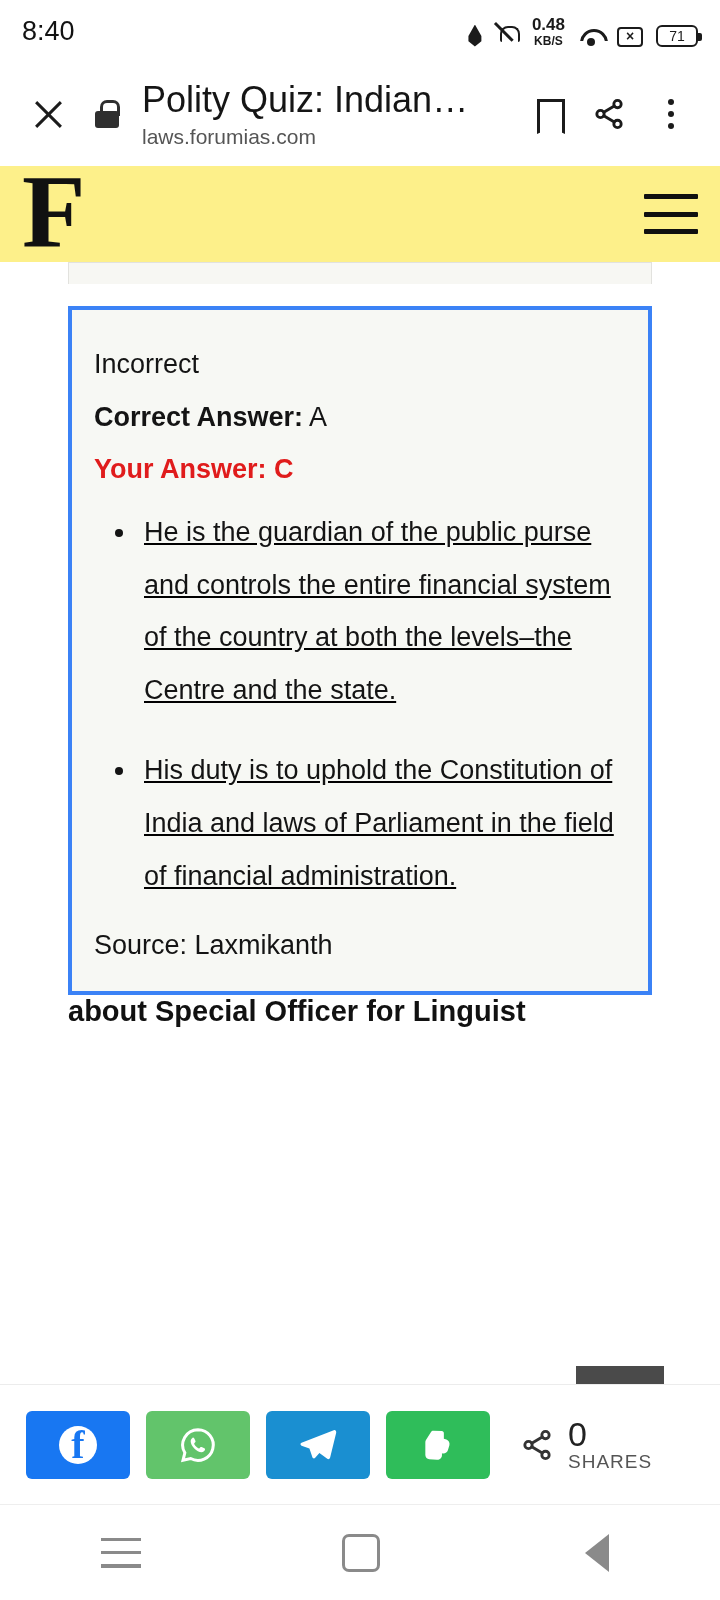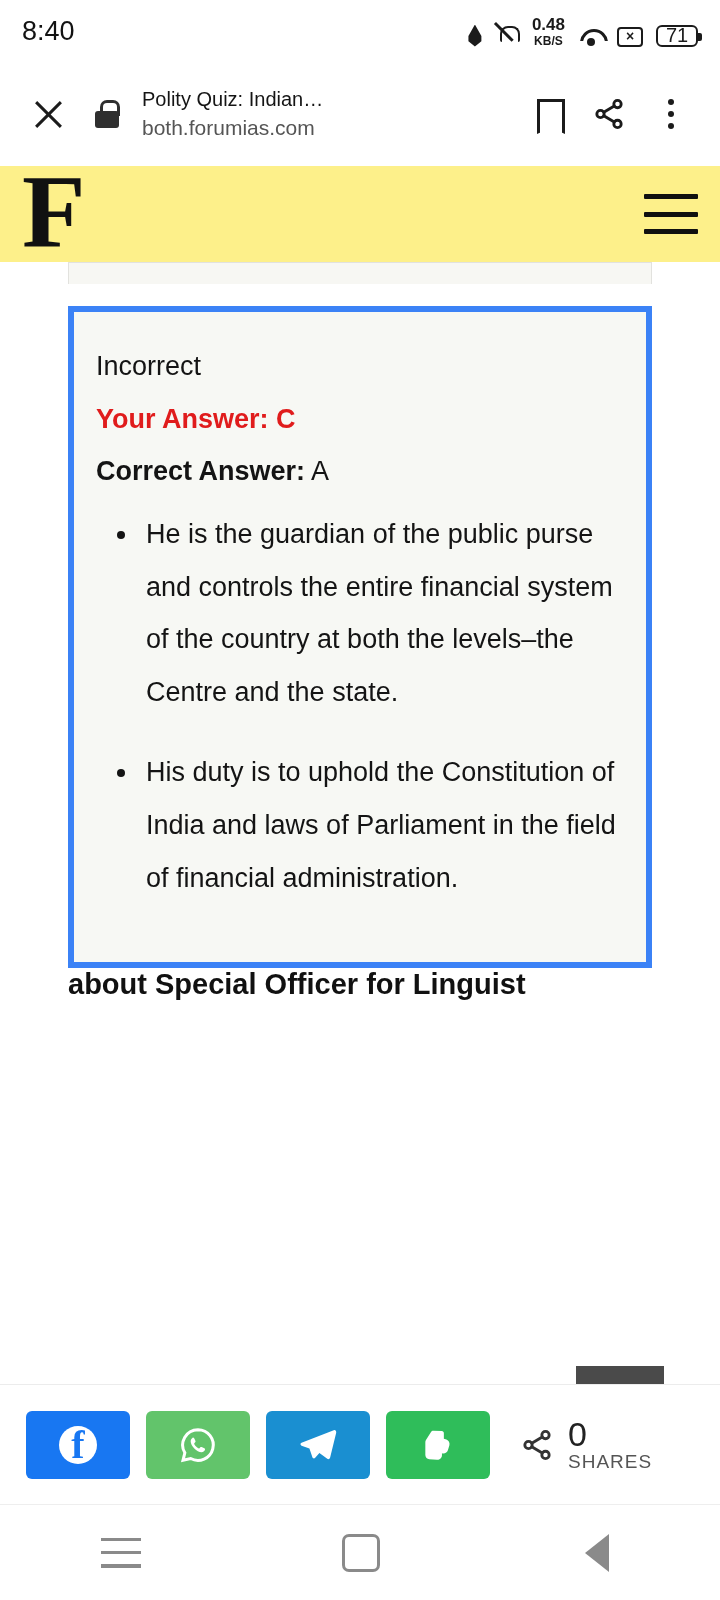--- a/index.html
+++ b/index.html
@@ -49,21 +49,21 @@
     background:#1b1b1b; border-radius:50%;
   }
   .x-box {
     width:26px; height:20px; border:2.5px solid #1b1b1b; border-radius:4px;
     font-size:14px; line-height:15px; text-align:center; color:#1b1b1b; font-weight:bold;
   }
   .battery { position:relative; width:42px; height:22px; border:2.5px solid #1b1b1b; border-radius:6px;
     display:flex; align-items:center; justify-content:center; }
   .battery:after{ content:""; position:absolute; right:-6px; top:6px; width:4px; height:8px;
     background:#1b1b1b; border-radius:0 2px 2px 0; }
-  .battery span { font-size:20px; color:#1b1b1b; }
+  .battery span { font-size:14px; color:#1b1b1b; }
 
   
   .browser-bar {
     height: 104px; background:#fff; display:flex; align-items:center;
     padding: 0 22px; gap: 8px;
   }
   .close-x { width:52px; height:52px; position:relative; flex:0 0 auto; }
   .close-x:before,.close-x:after{
     content:""; position:absolute; left:9px; top:25px; width:35px; height:3px; background:#1b1b1b;
   }
@@ -73,21 +73,21 @@
   .lock:before{
     content:""; position:absolute; left:6px; top:1px; width:14px; height:13px;
     border:3px solid #2f2f2f; border-bottom:none; border-radius:7px 7px 0 0;
   }
   .lock:after{
     content:""; position:absolute; left:1px; top:12px; width:24px; height:17px;
     background:#2f2f2f; border-radius:3px;
   }
   .url-block { flex:1 1 auto; min-width:0; padding-left:6px; }
   .page-title {
-    font-size:20px; color:#151515; white-space:nowrap; overflow:hidden; text-overflow:ellipsis;
+    font-size:36px; color:#151515; white-space:nowrap; overflow:hidden; text-overflow:ellipsis;
     line-height:1.15;
   }
   .page-host { font-size:21px; color:#555; margin-top:5px; }
   .bar-icon { width:54px; height:54px; flex:0 0 auto; position:relative; }
   .bookmark:before{
     content:""; position:absolute; left:17px; top:12px; width:22px; height:31px;
     border:3px solid #1b1b1b; border-bottom:none;
   }
   .bookmark:after{
     content:""; position:absolute; left:17px; top:33px; width:22px; height:14px;
@@ -112,30 +112,30 @@
   .hamburger i { display:block; height:5px; background:#101010; border-radius:1px; }
 
   
   .content { position:relative; background:#fff; height: calc(1600px - 62px - 104px - 96px); overflow:hidden; }
   .prev-box {
     margin: 0 68px; height: 22px; border:1px solid #e2e2de; border-bottom:none;
     background:#f7f7f3;
   }
   .answer-card {
     margin: 22px 68px 0 68px;
-    border:6px solid #3b82f6; background:#f7f8f4;
+    border:4px solid #3b82f6; background:#f7f8f4;
     padding: 28px 22px 30px 22px;
   }
   .ac-line { font-size:27px; color:#141414; line-height:1.95; }
   .ac-incorrect { font-size:27px; color:#141414; }
   .ac-your { color:#e01c1c; font-weight:bold; font-size:27px; }
   .ac-correct-lbl { font-weight:bold; font-size:27px; color:#141414; }
   .ac-notes-lbl { font-weight:bold; font-size:27px; color:#141414; }
   .ac-para { font-size:27px; color:#141414; line-height:1.95; margin-top:2px; }
-  .ac-list { list-style:disc; margin: 10px 0 0 44px; }
+  .ac-list { list-style:disc; margin: 10px 0 0 44px; text-decoration: underline; }
   .ac-list li { font-size:27px; color:#141414; line-height:1.95; margin-bottom:28px; padding-left:6px; }
   .ac-source { font-size:27px; color:#141414; margin-top:4px; }
 
   .next-q {
     margin: 22px 68px 0 68px; font-size:29px; font-weight:bold; color:#111;
     line-height:1.35; white-space:nowrap; overflow:hidden;
   }
   .next-q2 {
     margin: 0 68px; font-size:29px; font-weight:bold; color:#111;
     white-space:nowrap; overflow:hidden;
@@ -208,21 +208,21 @@
         <span>71</span>
       </span>
     </div>
   </div>
 
   <div class="browser-bar">
     <div class="close-x"></div>
     <div class="lock"></div>
     <div class="url-block">
       <div class="page-title">Polity Quiz: Indian…</div>
-      <div class="page-host">both.forumias.com</div>
+      <div class="page-host">laws.forumias.com</div>
     </div>
     <div class="bar-icon bookmark"></div>
     <div class="bar-icon share-ic">
       <svg width="34" height="34" viewBox="0 0 24 24" fill="none" stroke="#1b1b1b" stroke-width="2" stroke-linecap="round" stroke-linejoin="round">
         <circle cx="18" cy="5" r="2.6"></circle>
         <circle cx="6" cy="12" r="2.6"></circle>
         <circle cx="18" cy="19" r="2.6"></circle>
         <line x1="8.3" y1="10.8" x2="15.7" y2="6.3"></line>
         <line x1="8.3" y1="13.2" x2="15.7" y2="17.7"></line>
       </svg>
@@ -243,31 +243,32 @@
       </div>
   </div>
 
   <div class="content">
 
     <div class="prev-box"></div>
 
     <div class="answer-card">
       <div class="ac-line ac-incorrect">Incorrect</div>
       <div class="ac-line">
+        <span class="ac-correct-lbl">Correct Answer:</span>
+        <span>A</span>
+      </div>
+      <div class="ac-line">
         <span class="ac-your">Your Answer:</span>
         <span class="ac-your val">C</span>
-      </div>
-      <div class="ac-line">
-        <span class="ac-correct-lbl">Correct Answer:</span>
-        <span>A</span>
       </div>
       <ul class="ac-list">
         <li>He is the guardian of the public purse and controls the entire financial system of the country at both the levels–the Centre and the state.</li>
         <li>His duty is to uphold the Constitution of India and laws of Parliament in the field of financial administration.</li>
       </ul>
+      <div class="ac-source">Source: Laxmikanth</div>
     </div>
 
     <div class="next-q2">about Special Officer for Linguist</div>
 
     <div class="to-top">
       <span class="chev-up"></span>
     </div>
   </div>
 
   <div class="share-bar" style="bottom:96px;">

